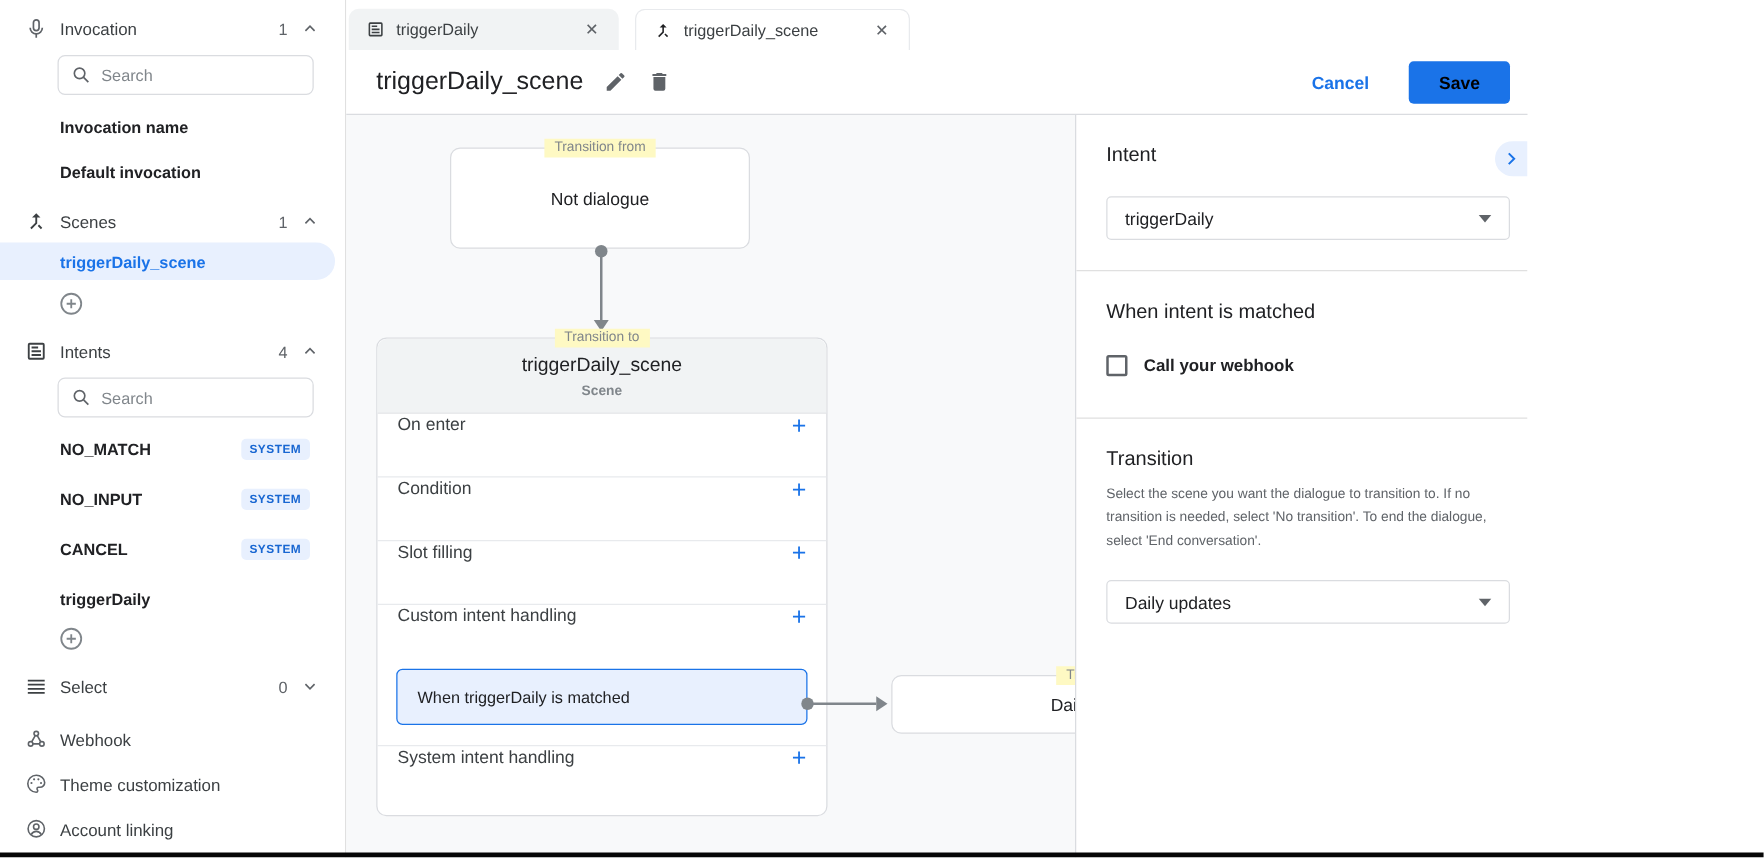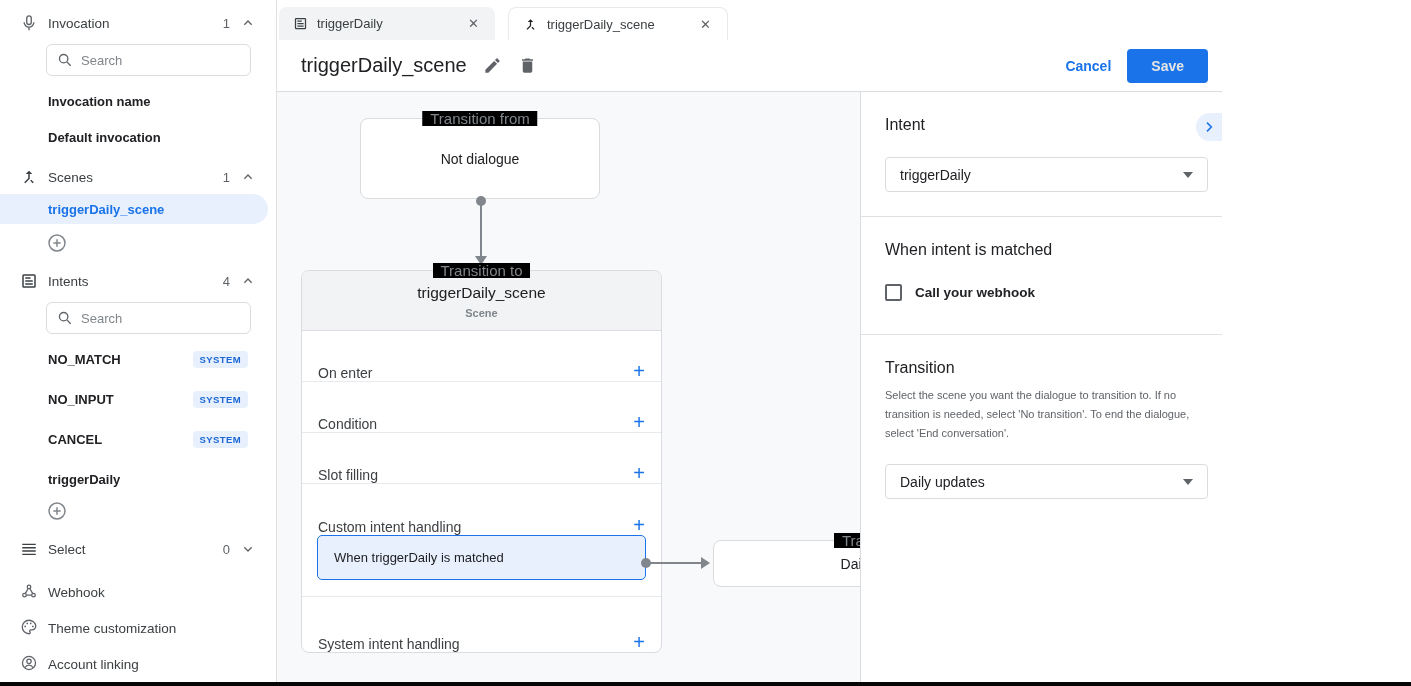--- a/index.html
+++ b/index.html
@@ -36,34 +36,34 @@
   .tab .t-lbl { margin-left:9px; margin-right:26px; }
   .tab .t-close { color:#5f6368; font-size:13px; margin-left:auto; padding:2px 4px; cursor:pointer; }
   .tab.inactive { background:#f1f3f4; width:216px; }
   .tab.active { background:#fff; width:220px; border:1px solid #e8eaed; border-bottom:none; }
 
   .toolbar { height:52px; display:flex; align-items:center; padding:0 14px 0 24px; border-bottom:1px solid #dadce0; background:#fff; flex:none; }
   .page-title { font-size:20px; color:#202124; }
   .tool-icon { margin-left:16px; display:flex; cursor:pointer; }
   .spacer { flex:1; }
   .btn-cancel { color:#1a73e8; font-size:14px; font-weight:bold; padding:8px 16px; cursor:pointer; }
-  .btn-save { background:#1a73e8; color:#e5e5e5; font-size:14px; font-weight:bold; border:none; border-radius:4px; padding:0 24px; height:34px; margin-left:0; cursor:pointer; font-family:"Liberation Sans",sans-serif; }
+  .btn-save { background:#1a73e8; color:#000000; font-size:14px; font-weight:bold; border:none; border-radius:4px; padding:0 24px; height:34px; margin-left:16px; cursor:pointer; font-family:"Liberation Sans",sans-serif; }
 
   .workarea { flex:1; display:flex; min-height:0; }
 
   
   .canvas { width:583px; flex:none; background:#f8f9fa; position:relative; overflow:hidden; }
   .fbox { position:absolute; border:1px solid #dadce0; border-radius:8px; background:#fff; }
-  .fbox-legend { position:absolute; top:-8px; left:50%; transform:translateX(-50%); font-size:15px; color:#80868b; background:#000000; padding:0 8px; white-space:nowrap; line-height:15px; }
+  .fbox-legend { position:absolute; top:-8px; left:50%; transform:translateX(-50%); font-size:11px; color:#80868b; background:#fef9c3; padding:0 8px; white-space:nowrap; line-height:15px; }
   .from-box { left:83px; top:26px; width:240px; height:81px; display:flex; align-items:center; justify-content:center; font-size:14px; color:#202124; }
   .scene-box { left:24px; top:178px; width:361px; }
   .scene-header { background:#f1f3f4; border-bottom:1px solid #dadce0; border-radius:8px 8px 0 0; text-align:center; padding:13px 8px 11px; }
   .scene-header .sc-title { font-size:15.5px; color:#202124; }
   .scene-header .sc-sub { font-size:11px; color:#80868b; margin-top:5px;font-weight:bold; }
-  .srow { display:flex; align-items:flex-end; justify-content:space-between; height:51px; padding:0 16px; font-size:14px; color:#3c4043; border-bottom:1px solid #e8eaed; }
+  .srow { display:flex; align-items:flex-start; justify-content:space-between; height:51px; padding:0 16px; font-size:14px; color:#3c4043; border-bottom:1px solid #e8eaed; }
   .srow.noline { border-bottom:none; }
   .srow.last { border-bottom:none; height:55px; }
   .plus { color:#1a73e8; font-size:20px; font-weight:normal; cursor:pointer; line-height:1; }
   .child-wrap { padding:0 15px 16px; border-bottom:1px solid #e8eaed; }
   .child-box { height:45px; background:#e8f0fe; border:1.5px solid #1a73e8; border-radius:5px; display:flex; align-items:center; padding:0 16px; font-size:13px; color:#202124; cursor:pointer; }
   .target-box { left:436px; top:448px; width:340px; height:47px; display:flex; align-items:center; justify-content:center; font-size:14px; color:#202124; }
   .conn-v-line { position:absolute; left:203px; top:109px; width:2px; height:57px; background:#80868b; }
   .conn-v-dot { position:absolute; left:199px; top:104px; width:10px; height:10px; border-radius:50%; background:#80868b; }
   .conn-v-arrow { position:absolute; left:198px; top:164px; width:0; height:0; border-left:6px solid transparent; border-right:6px solid transparent; border-top:9px solid #80868b; }
   .conn-h-line { position:absolute; left:371px; top:470px; height:2px; width:53px; background:#80868b; }

